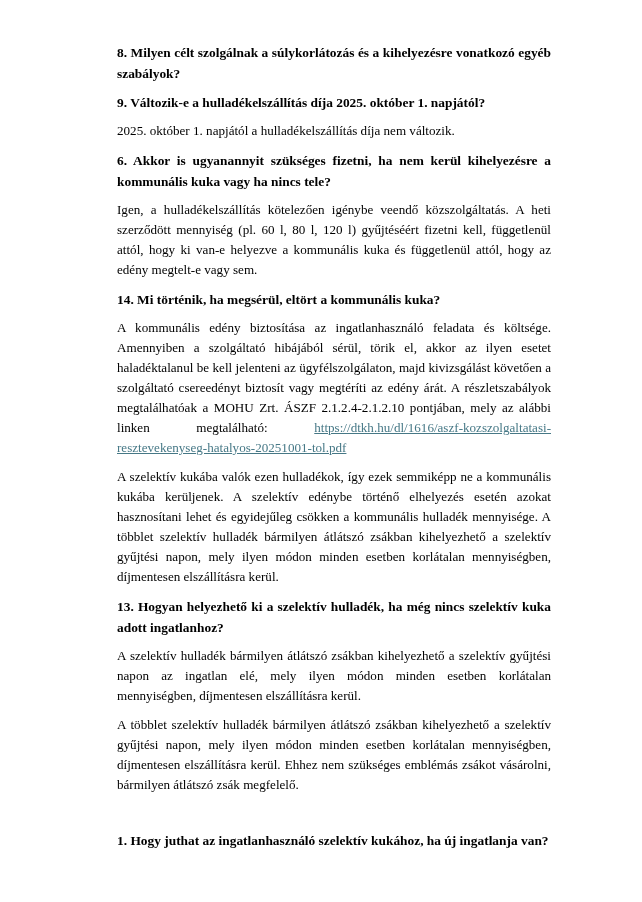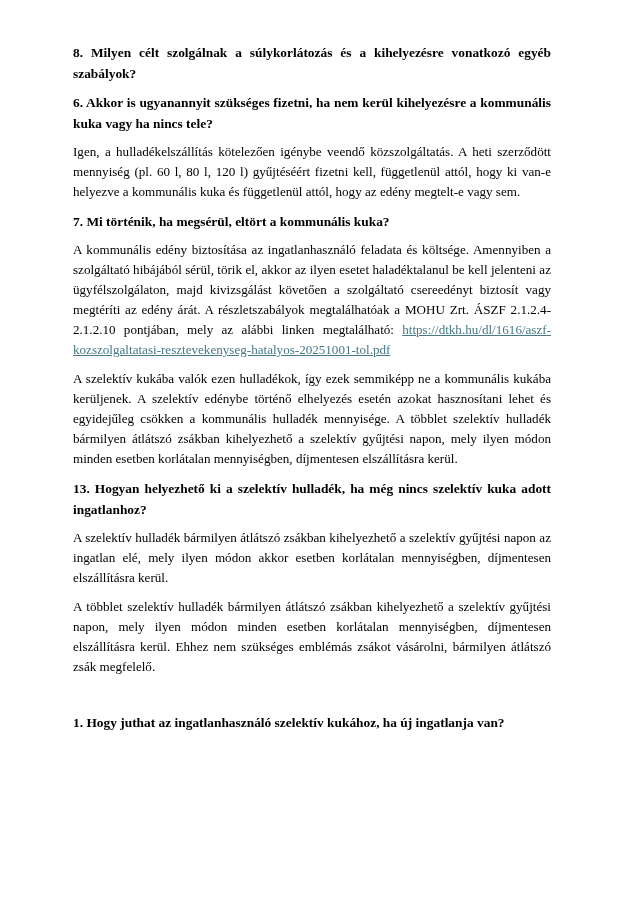--- a/index.html
+++ b/index.html
@@ -3,21 +3,21 @@
   <meta charset="utf-8">
   <style>
     html, body { margin: 0; padding: 0; background: #ffffff; }
     body {
       width: 642px; height: 902px; overflow: hidden;
       font-family: "Liberation Serif", "DejaVu Serif", serif;
       color: #000000;
     }
     .page {
       position: relative;
-      padding: 42px 71px 0 73px;
+      padding: 42px 71px 0 117px;
       box-sizing: border-box;
       width: 622px;
     }
     .q {
       font-weight: bold;
       font-size: 13.4px;
       line-height: 21px;
       margin: 0 0 8px 0;
       text-align: justify;
     }
@@ -36,38 +36,42 @@
   </style>
 </head>
 <body>
 
 <div class="page">
 
   <section>
     <p class="q">8. Milyen célt szolgálnak a súlykorlátozás és a kihelyezésre vonatkozó egyéb szabályok?</p>
   </section>
 
+  <section>
+    <p class="q">9. Változik-e a hulladékelszállítás díja 2025. október 1. napjától?</p>
+    <p class="a">2025. október 1. napjától a hulladékelszállítás díja nem változik.</p>
+  </section>
 
   <section>
     <p class="q">6. Akkor is ugyanannyit szükséges fizetni, ha nem kerül kihelyezésre a kommunális kuka vagy ha nincs tele?</p>
     <p class="a">Igen, a hulladékelszállítás kötelezően igénybe veendő közszolgáltatás. A heti szerződött mennyiség (pl. 60 l, 80 l, 120 l) gyűjtéséért fizetni kell, függetlenül attól, hogy ki van-e helyezve a kommunális kuka és függetlenül attól, hogy az edény megtelt-e vagy sem.</p>
   </section>
 
   <section>
-    <p class="q">7. Mi történik, ha megsérül, eltört a kommunális kuka?</p>
+    <p class="q">14. Mi történik, ha megsérül, eltört a kommunális kuka?</p>
     <p class="a"><span>A kommunális edény biztosítása az ingatlanhasználó feladata és költsége. Amennyiben a szolgáltató hibájából sérül, törik el, akkor az ilyen esetet haladéktalanul be kell jelenteni az ügyfélszolgálaton, majd kivizsgálást követően a szolgáltató csereedényt biztosít vagy megtéríti az edény árát. A részletszabályok megtalálhatóak a MOHU Zrt. ÁSZF 2.1.2.4-2.1.2.10 pontjában, mely az alábbi linken megtalálható: </span><a class="link">https://dtkh.hu/dl/1616/aszf-kozszolgaltatasi-resztevekenyseg-hatalyos-20251001-tol.pdf</a></p>
   </section>
 
   <section>
     <p class="a">A szelektív kukába valók ezen hulladékok, így ezek semmiképp ne a kommunális kukába kerüljenek. A szelektív edénybe történő elhelyezés esetén azokat hasznosítani lehet és egyidejűleg csökken a kommunális hulladék mennyisége. A többlet szelektív hulladék bármilyen átlátszó zsákban kihelyezhető a szelektív gyűjtési napon, mely ilyen módon minden esetben korlátalan mennyiségben, díjmentesen elszállításra kerül.</p>
   </section>
 
   <section>
     <p class="q">13. Hogyan helyezhető ki a szelektív hulladék, ha még nincs szelektív kuka adott ingatlanhoz?</p>
-    <p class="a">A szelektív hulladék bármilyen átlátszó zsákban kihelyezhető a szelektív gyűjtési napon az ingatlan elé, mely ilyen módon akkor esetben korlátalan mennyiségben, díjmentesen elszállításra kerül.</p>
+    <p class="a">A szelektív hulladék bármilyen átlátszó zsákban kihelyezhető a szelektív gyűjtési napon az ingatlan elé, mely ilyen módon minden esetben korlátalan mennyiségben, díjmentesen elszállításra kerül.</p>
   </section>
 
   <section>
     <p class="a">A többlet szelektív hulladék bármilyen átlátszó zsákban kihelyezhető a szelektív gyűjtési napon, mely ilyen módon minden esetben korlátalan mennyiségben, díjmentesen elszállításra kerül. Ehhez nem szükséges emblémás zsákot vásárolni, bármilyen átlátszó zsák megfelelő.</p>
   </section>
 
   <div class="spacer"></div>
 
   <section>
     <p class="q">1. Hogy juthat az ingatlanhasználó szelektív kukához, ha új ingatlanja van?</p>

